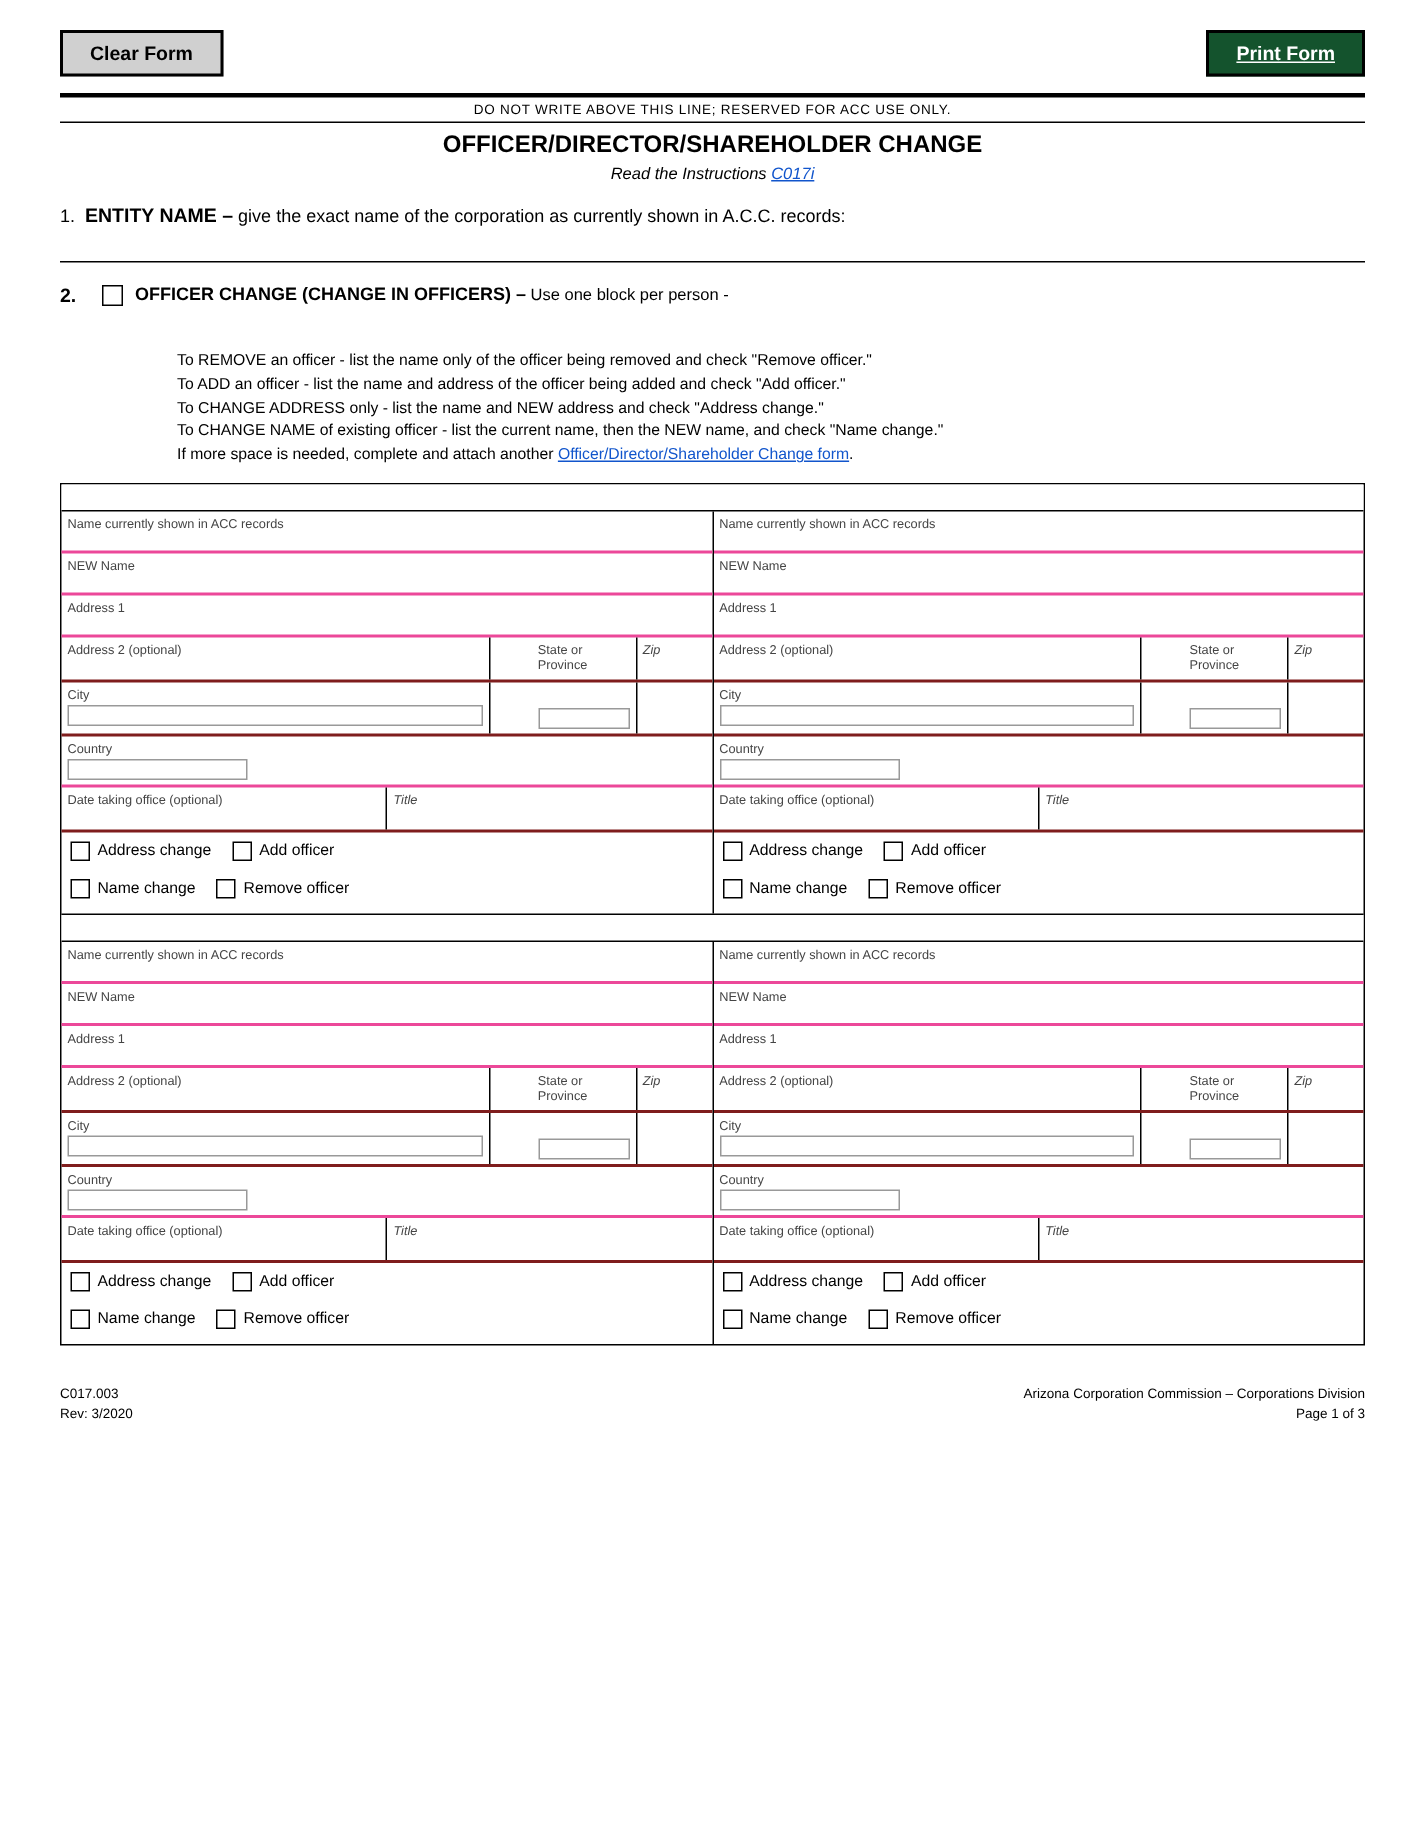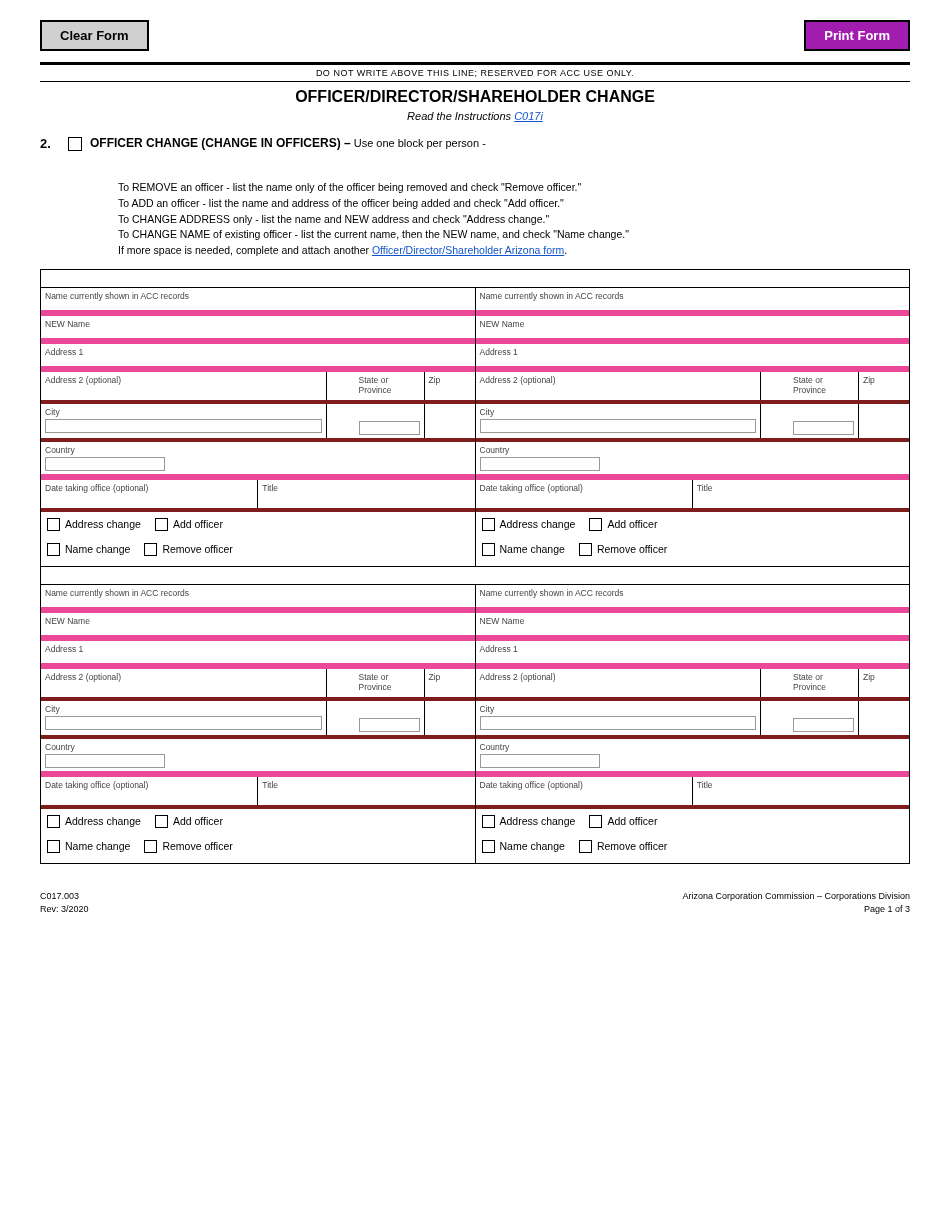--- a/index.html
+++ b/index.html
@@ -25,22 +25,23 @@
     }
     .form-btn {
       border: 2px solid #000;
       background: #d0d0d0;
       padding: 6px 18px;
       font-size: 13px;
       font-weight: bold;
       cursor: pointer;
     }
     .form-btn.print {
-      background: #a21caf;
+      background: #14532d;
       color: #fff;
+      text-decoration: underline;
     }
     .top-line {
       border-top: 3px solid #000;
       border-bottom: 1px solid #000;
       padding: 3px 0;
       text-align: center;
       font-size: 9px;
       letter-spacing: 0.5px;
       margin-bottom: 6px;
       margin-top: 11px;
@@ -132,45 +133,46 @@
     }
     .officer-block {
       flex: 1;
       border-right: 1px solid #000;
       padding: 0;
     }
     .officer-block:last-child {
       border-right: none;
     }
     .field-row {
-      border-bottom: 6px solid #ec4899;
+      border-bottom: 2px solid #ec4899;
       padding: 3px 4px;
       min-height: 28px;
     }
     .field-row:last-child {
       border-bottom: none;
     }
     .field-label {
       font-size: 8.5px;
       color: #444;
       display: block;
       margin-bottom: 1px;
     }
     .field-row-inline {
       display: flex;
-      border-bottom: 4px solid #7f1d1d;
+      border-bottom: 2px solid #7f1d1d;
     }
     .field-cell {
       flex: 1;
       padding: 3px 4px;
       min-height: 28px;
       border-right: 1px solid #000;
     }
     .field-cell:last-child {
       border-right: none;
+      font-style: italic;
     }
     .field-cell.small {
       flex: 0 0 70px;
       margin-left: 28px;
     }
     .field-cell.xsmall {
       flex: 0 0 50px;
     }
     .checkboxes-row {
       display: flex;
@@ -232,35 +234,41 @@
   </div>
 
   <div class="form-title">
     <span>OFFICER/DIRECTOR/SHAREHOLDER CHANGE</span>
   </div>
 
   <div class="form-subtitle">
     <span>Read the Instructions</span>&nbsp;<a href="#">C017i</a>
   </div>
 
+  <div class="section1">
+    <div class="section1-label">
+      <span>1.</span>&nbsp;&nbsp;<strong>ENTITY NAME –</strong><span> give the exact name of the corporation as currently shown in A.C.C. records:</span>
+    </div>
+    <div class="section1-line"></div>
+  </div>
 
 
   <div class="section2-header">
     <span class="section2-num">2.</span>
     <span class="section2-checkbox"></span>
     <div>
       <div class="section2-title">
         <strong>OFFICER CHANGE (CHANGE IN OFFICERS) –</strong><span> Use one block per person -</span>
       </div>
       <div class="section2-instructions">
         <div>To REMOVE an officer - list the name only of the officer being removed and check "Remove officer."</div>
         <div>To ADD  an officer - list the name and address of the officer being added and check "Add officer."</div>
         <div>To CHANGE ADDRESS only - list the name and NEW address and check "Address change."</div>
         <div>To CHANGE NAME of existing officer - list the current name, then the NEW name, and check "Name change."</div>
-        <div><span>If more space is needed, complete and attach another</span> <a href="#">Officer/Director/Shareholder Arizona form</a><span>.</span></div>
+        <div><span>If more space is needed, complete and attach another</span> <a href="#">Officer/Director/Shareholder Change form</a><span>.</span></div>
       </div>
     </div>
   </div>
 
   <div class="officer-blocks-container">
 
     <div class="spacer-row"></div>
 
     <div class="officer-row">
 

